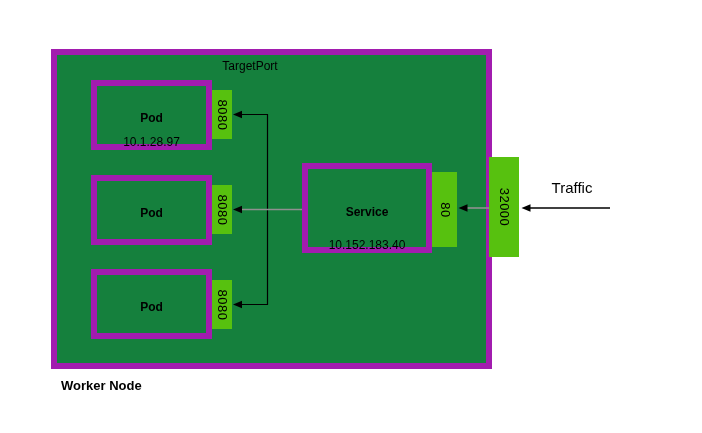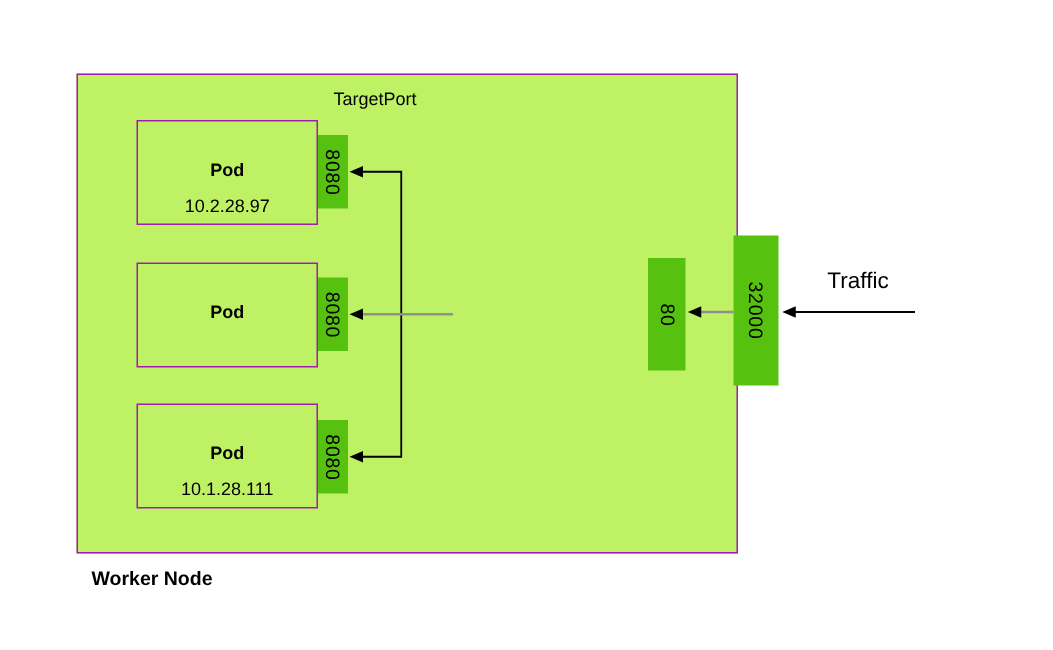--- a/index.html
+++ b/index.html
@@ -7,22 +7,22 @@
     position:relative;
     width:702px;height:433px;
     background:#ffffff;
     font-family:"Liberation Sans", sans-serif;
     color:#000;
     overflow:hidden;
   }
   .box{
     position:absolute;
     box-sizing:border-box;
-    border:1px solid #a21caf;
-    background:#bef264;
+    border:6px solid #a21caf;
+    background:#15803d;
     padding-left:32px;
   }
   .worker-node{
     left:51px;top:49px;width:441px;height:320px;
     z-index:0;
   }
   .node-label{
     position:absolute;
     left:61px;top:378px;
     font-size:13px;font-weight:bold;line-height:15px;
@@ -77,41 +77,44 @@
 <div class="canvas">
 
   <div class="box worker-node"></div>
   <div class="node-label">Worker Node</div>
 
   <div class="free-label targetport-label">TargetPort</div>
   <div class="free-label traffic-label">Traffic</div>
 
   <div class="box entity pod1">
     <div class="title">Pod</div>
-    <div class="ip">10.2.28.97</div>
+    <div class="ip">10.1.28.97</div>
   </div>
   <div class="port pod-port1">
     <span>8080</span>
   </div>
 
   <div class="box entity pod2">
     <div class="title">Pod</div>
   </div>
   <div class="port pod-port2">
     <span>8080</span>
   </div>
 
   <div class="box entity pod3">
     <div class="title">Pod</div>
-    <div class="ip">10.1.28.111</div>
   </div>
   <div class="port pod-port3">
     <span>8080</span>
   </div>
 
+  <div class="box entity service">
+    <div class="title">Service</div>
+    <div class="ip">10.152.183.40</div>
+  </div>
   <div class="port service-port">
     <span>80</span>
   </div>
 
   <div class="port node-port">
     <span>32000</span>
   </div>
 
   <svg class="connectors" width="702" height="433" viewBox="0 0 702 433">
 

